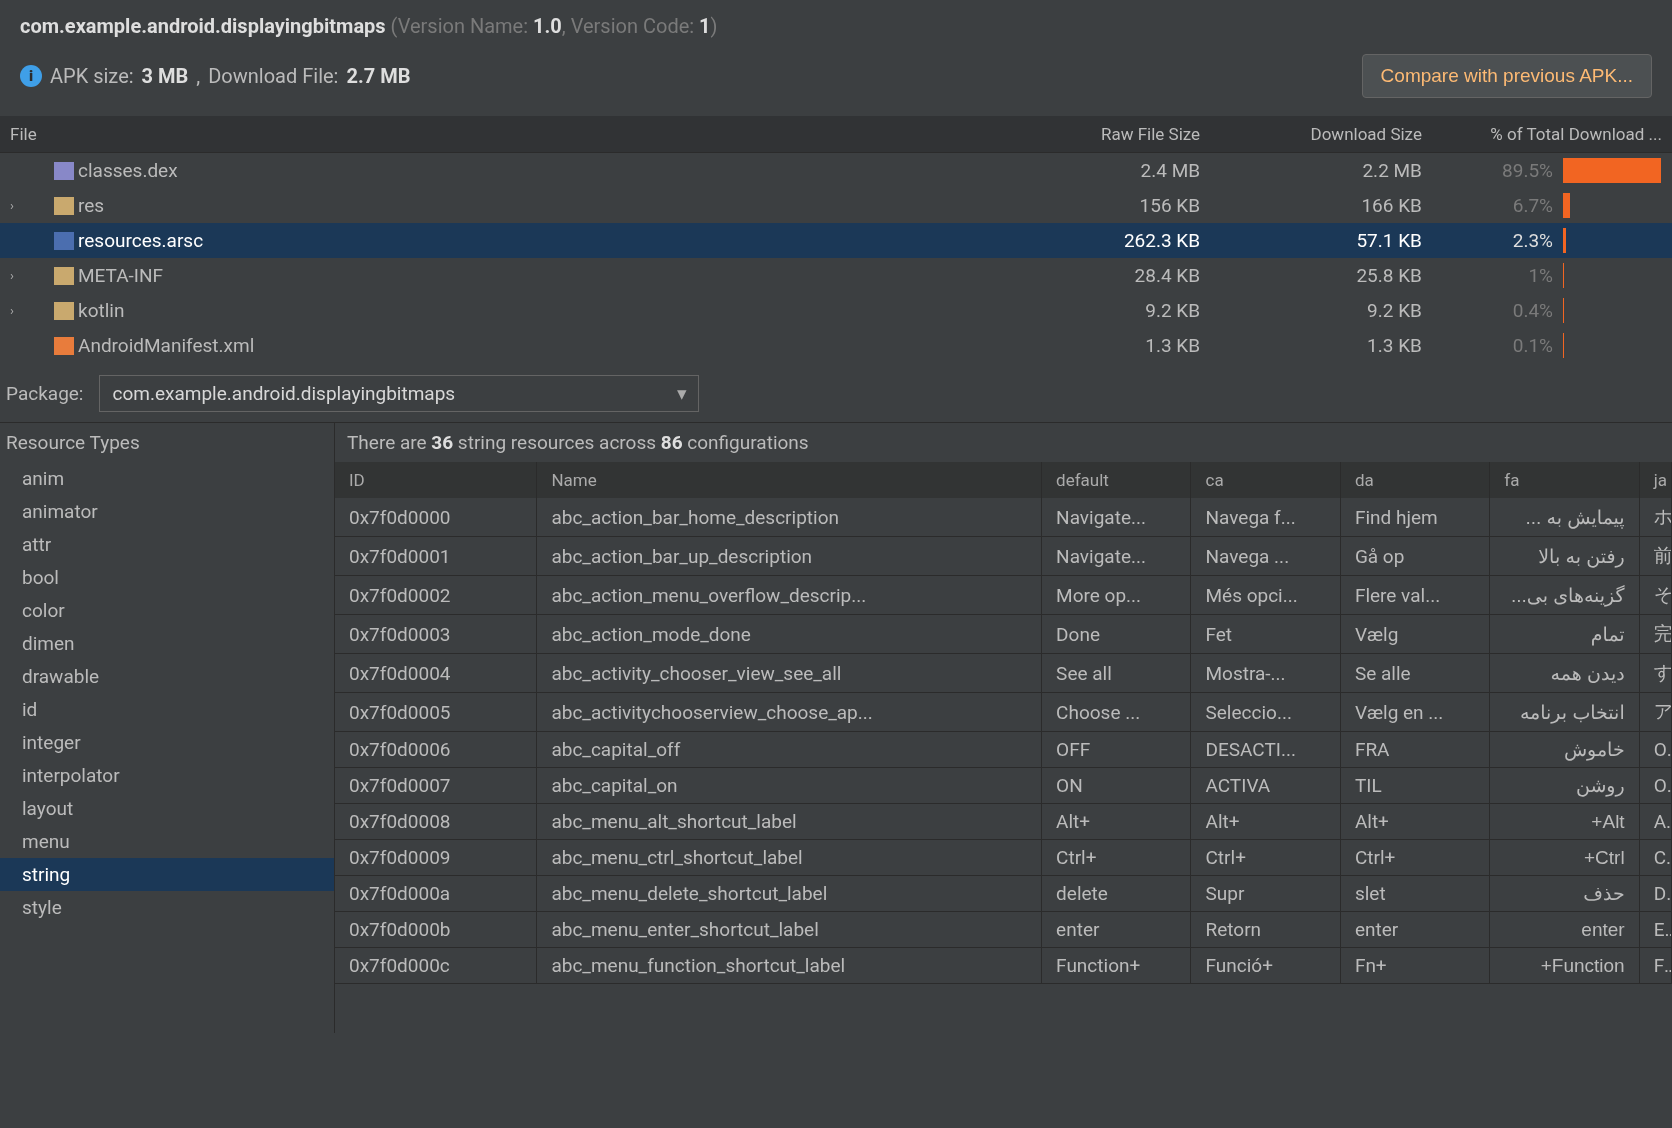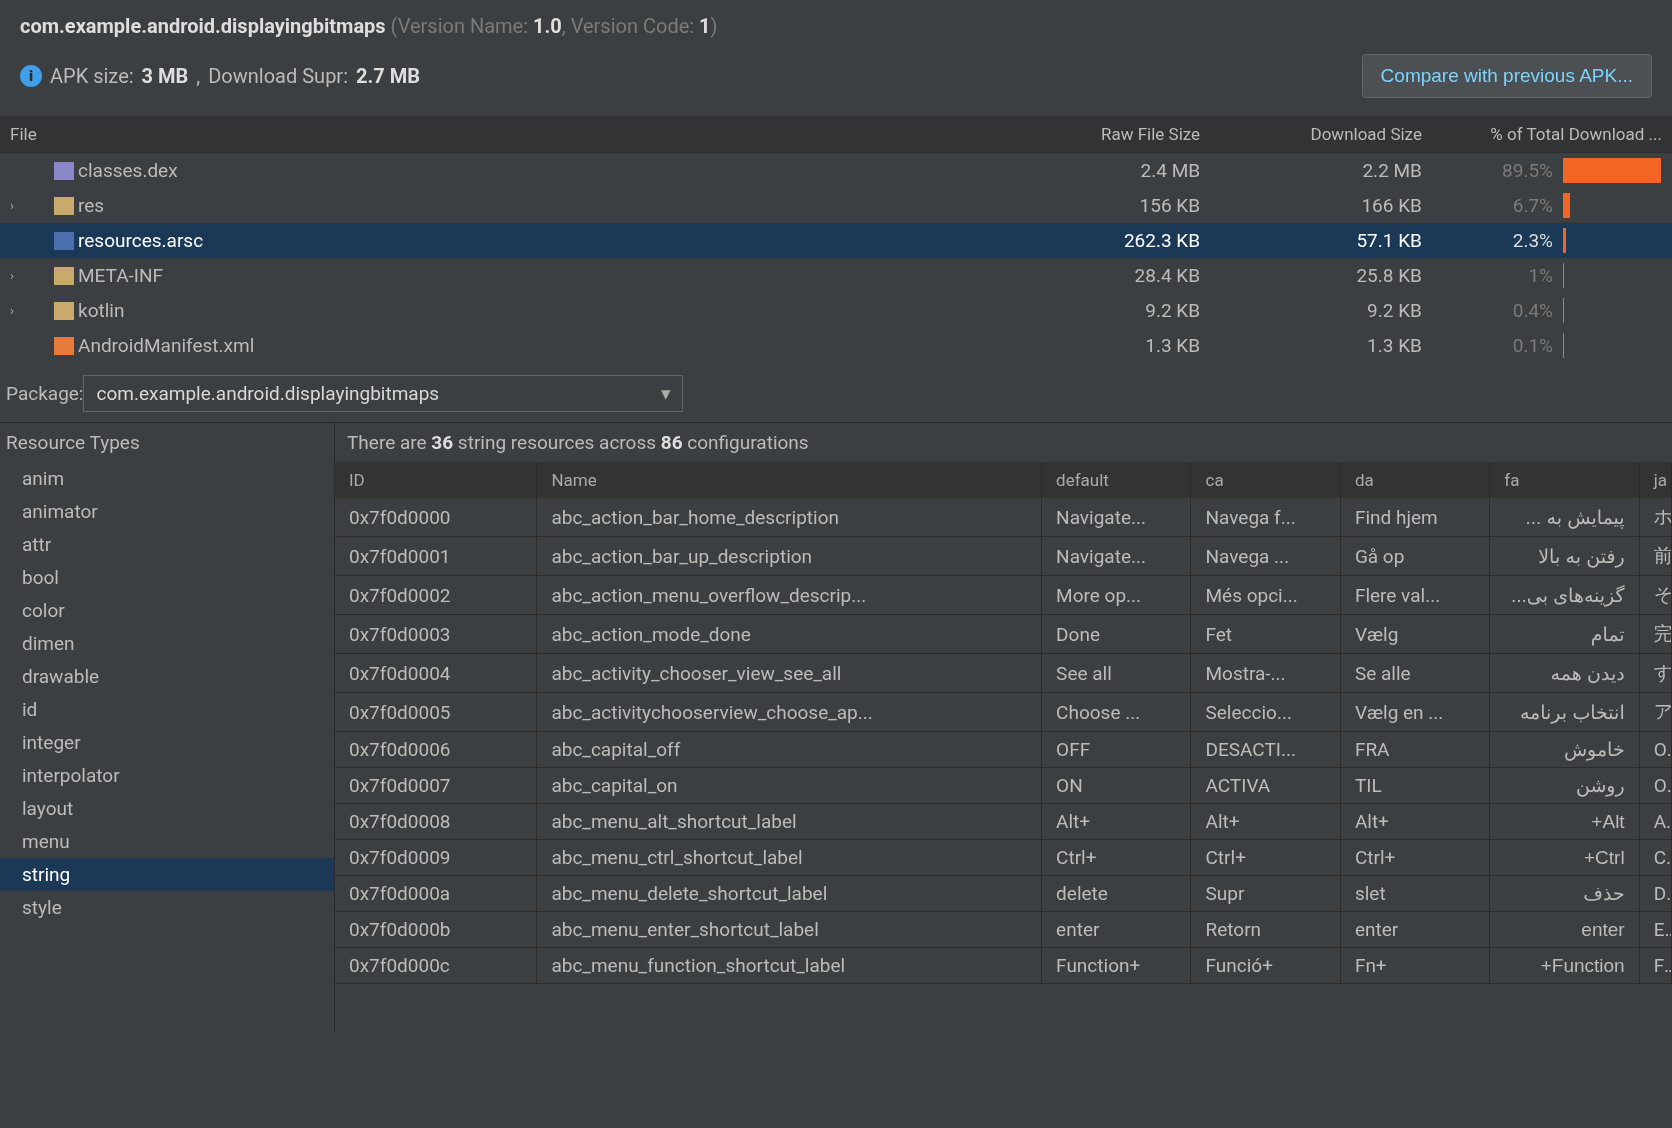--- a/index.html
+++ b/index.html
@@ -25,21 +25,21 @@
 .size-row { display: flex; align-items: center; justify-content: space-between; padding: 6px 0 14px 0; }
 .size-left { display: flex; align-items: center; gap: 8px; font-size: 20px; color: #bbbbbb; }
 .size-left b { color: #dedede; }
 .info-icon {
   width: 22px; height: 22px; border-radius: 50%;
   background: #3f9fe8;
   display: inline-flex; align-items: center; justify-content: center;
   color: #2b2b2b; font-weight: 900; font-size: 15px;
 }
 .compare-btn {
-  background: #4c5052; border: 1px solid #646464; color: #7dd3fc;
+  background: #4c5052; border: 1px solid #646464; color: #fdba74;
   padding: 10px 18px; font-size: 19px; border-radius: 4px;
 }
 
 
 .tree-table { width: 100%; border-collapse: collapse; table-layout: fixed; }
 .tree-table thead th {
   background: #313335; font-weight: 400; color: #bbbbbb;
   text-align: left; padding: 8px 10px; font-size: 17px;
   border-bottom: 1px solid #2b2b2b;
 }
@@ -55,21 +55,21 @@
 .icon-box { width: 20px; height: 18px; display: inline-block; }
 .i-file { background: #8888c8; }
 .i-folder { background: #c9a96e; }
 .i-xml { background: #e87c3c; }
 .i-arsc { background: #4b6eaf; }
 .pct-text { color: #7a7a7a; }
 .bar-cell { position: relative; }
 .bar { position: absolute; left: 0; top: 5px; bottom: 5px; background: #f26522; }
 
 
-.pkg-row { padding: 12px 6px 10px 6px; display: flex; align-items: center; gap: 0; font-size: 19px; border-bottom: 1px solid #2b2b2b; }
+.pkg-row { padding: 12px 6px 10px 6px; display: flex; align-items: center; gap: 16px; font-size: 19px; border-bottom: 1px solid #2b2b2b; }
 .pkg-select {
   display: flex; align-items: center; justify-content: space-between;
   border: 1px solid #646464; padding: 6px 12px; width: 600px; color: #d8d8d8;
 }
 .pkg-select .chev { color: #aaaaaa; }
 
 
 .lower { display: flex; height: 610px; }
 
 .restypes { width: 335px; border-right: 1px solid #2b2b2b; }
@@ -106,21 +106,21 @@
       <span>Version Code:</span>
       <span class="val">1</span>)
     </span>
   </div>
   <div class="size-row">
     <div class="size-left">
       <span class="info-icon">i</span>
       <span>APK size:</span>
       <b>3 MB</b>
         <span>,</span>
-      <span>Download Supr:</span>
+      <span>Download File:</span>
       <b>2.7 MB</b>
     </div>
     <button class="compare-btn">Compare with previous APK...</button>
   </div>
 </div>
 
 <table class="tree-table">
   <colgroup>
     <col style="width:960px">
       <col style="width:240px">

